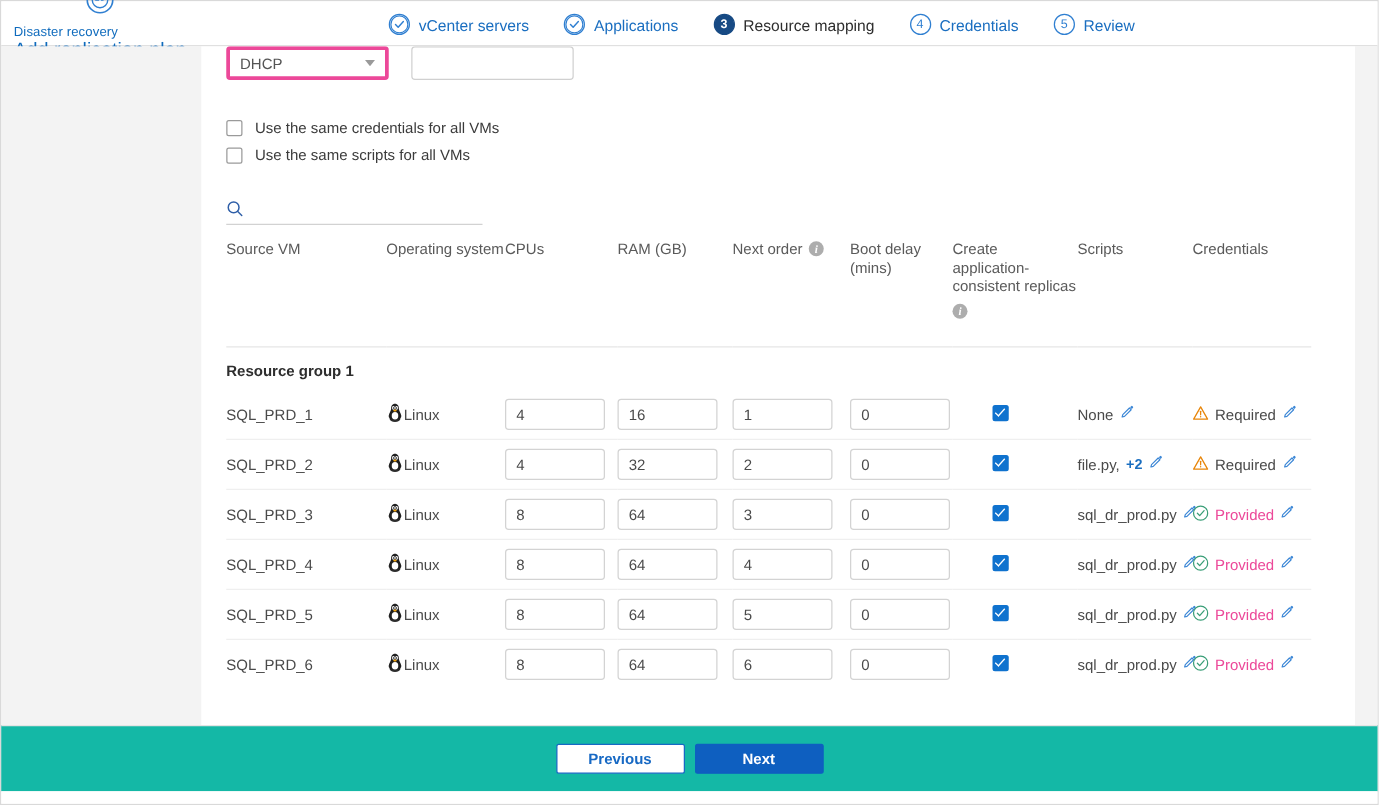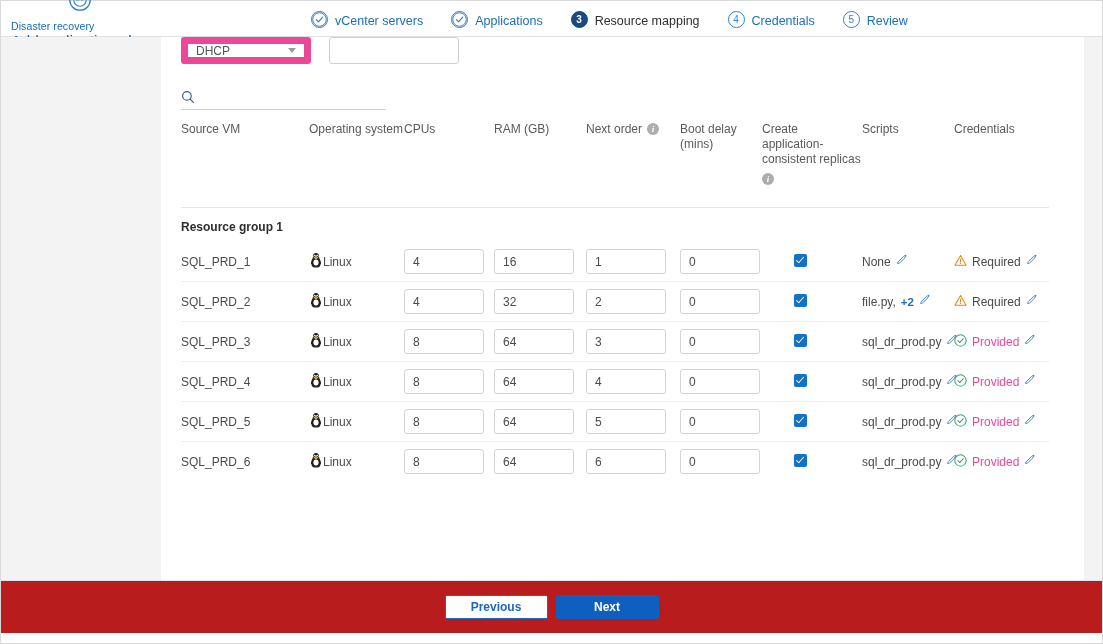--- a/index.html
+++ b/index.html
@@ -132,21 +132,21 @@
     display: flex;
     gap: 18px;
     padding-top: 0;
     height: 28px;
     align-items: flex-start;
     margin-bottom: 0;
   }
   .select-box {
     width: 130px;
     height: 27px;
-    border: 7px solid #ec4899;
+    border: 3px solid #ec4899;
     border-radius: 3px;
     background: #fff;
     display: flex;
     align-items: center;
     padding: 0 8px;
     box-sizing: border-box;
     font-size: 12px;
     color: #555;
     justify-content: space-between;
   }
@@ -310,21 +310,21 @@
     font-size: 11.5px;
   }
   .pencil { cursor: pointer; }
   .warn-txt { color: #4a4a4a; }
   .ok-txt { color: #ec4899; }
 
   
   .footer {
     height: 52px;
     min-height: 52px;
-    background: #b91c1c;
+    background: #14b8a6;
     border-top: 1px solid #e4e4e4;
     display: flex;
     align-items: center;
     justify-content: center;
     gap: 8px;
   }
   .btn {
     height: 24px;
     min-width: 103px;
     font-size: 12px;
@@ -418,20 +418,30 @@
       <div class="card-inner">
 
         <div class="form-row">
           <div class="select-box">
             <span>DHCP</span>
             <span class="caret"></span>
           </div>
           <div class="text-box"></div>
         </div>
 
+        <div class="checks">
+          <div class="check-row">
+            <span class="cb"></span>
+            <span class="check-label">Use the same credentials for all VMs</span>
+          </div>
+          <div class="check-row">
+            <span class="cb"></span>
+            <span class="check-label">Use the same scripts for all VMs</span>
+          </div>
+        </div>
 
         <div class="search">
           <span>
             <svg width="14" height="14" viewBox="0 0 14 14">
               <circle cx="5.9" cy="5.9" r="4.3" fill="none" stroke="#2f5fa8" stroke-width="1.2"></circle>
               <path d="M9.2 9.2 L12.4 12.4" stroke="#2f5fa8" stroke-width="1.2" stroke-linecap="round"></path>
             </svg>
           </span>
           <input class="search-input" type="text" placeholder="" style="">
         </div>

